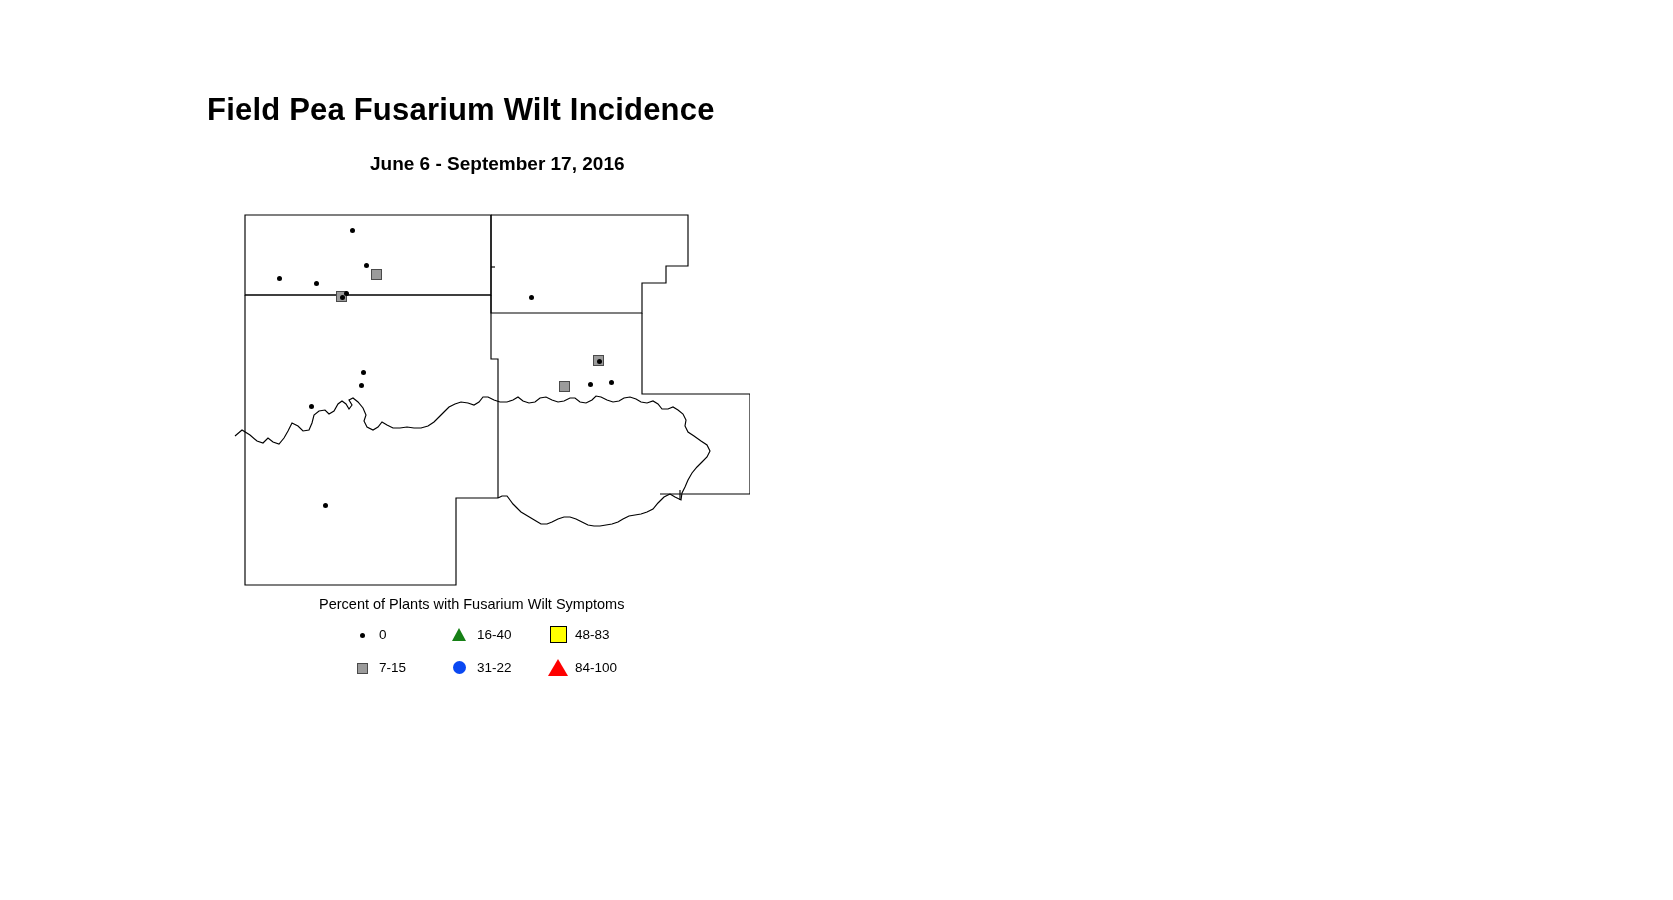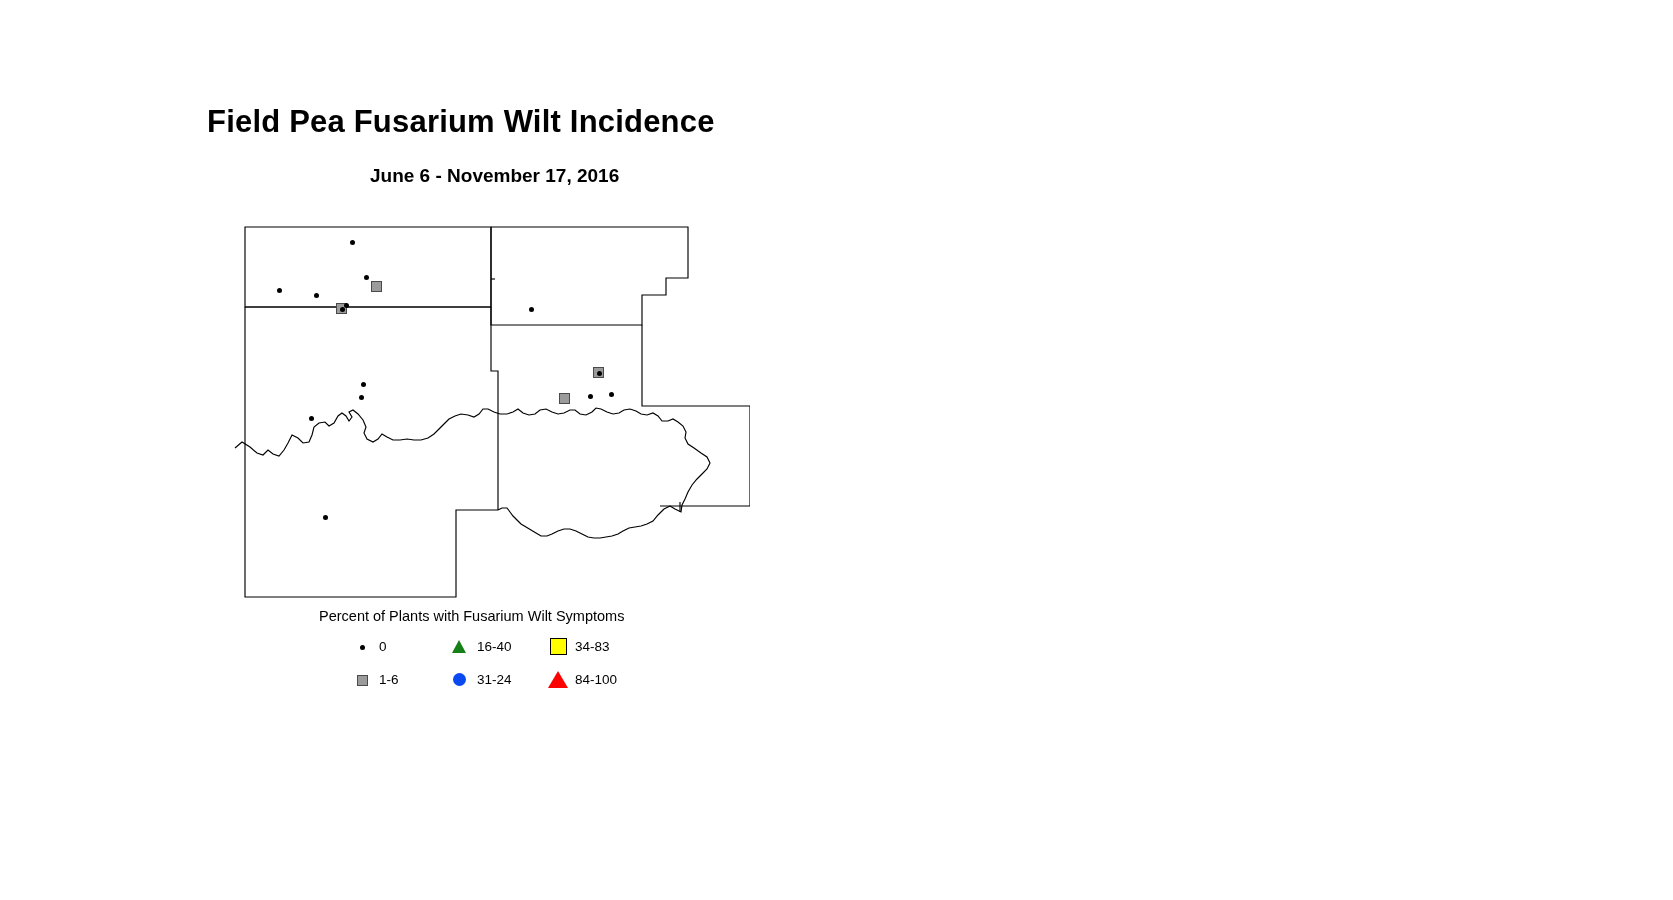--- a/index.html
+++ b/index.html
@@ -12,21 +12,21 @@
     width: 1673px;
     height: 900px;
     font-family: "Liberation Sans", sans-serif;
     color: #000000;
     overflow: hidden;
     position: relative;
   }
   #figure {
     position: absolute;
     left: 0;
-    top: 16px;
+    top: 4px;
     width: 1673px;
     height: 752px;
   }
   .title {
     position: absolute;
     left: 207px;
     top: 88px;
     font-size: 31px;
     font-weight: bold;
     letter-spacing: 0.2px;
@@ -177,21 +177,21 @@
     margin-top: -5.8px;
     box-sizing: content-box;
   }
 </style>
 </head>
 <body>
 
 <div id="figure">
 
   <div class="title">Field Pea Fusarium Wilt Incidence</div>
-  <div class="subtitle">June 6 - November 17, 2016</div>
+  <div class="subtitle">June 6 - September 17, 2016</div>
 
   <div id="map-area">
     <svg id="map-svg" width="520" height="390" viewBox="0 0 520 390">
       <g fill="none" stroke="#000000" stroke-width="1.15" stroke-linejoin="miter" stroke-linecap="butt">
 
         <path d="M 15 11 L 261 11 L 261 91 L 15 91 Z"></path>
 
         <path d="M 261 11 L 458 11 L 458 62 L 436 62 L 436 79 L 412 79 L 412 109 L 261 109 L 261 11"></path>
 
         <path d="M 15 91 L 15 381 L 226 381 L 226 294 L 268 294"></path>
@@ -247,35 +247,35 @@
       <div class="legend-cell c1">
         <span class="legend-swatch">
             <span class="sw-gtri"></span>
           </span>
         <span class="legend-label">16-40</span>
       </div>
       <div class="legend-cell c2">
         <span class="legend-swatch">
             <span class="sw-ysq"></span>
           </span>
-        <span class="legend-label">34-83</span>
+        <span class="legend-label">48-83</span>
       </div>
     </div>
     <div class="legend-row r1">
       <div class="legend-cell c0">
         <span class="legend-swatch">
             <span class="sw-gsq"></span>
           </span>
-        <span class="legend-label">1-6</span>
+        <span class="legend-label">7-15</span>
       </div>
       <div class="legend-cell c1">
         <span class="legend-swatch">
             <span class="sw-bcir"></span>
           </span>
-        <span class="legend-label">31-24</span>
+        <span class="legend-label">31-22</span>
       </div>
       <div class="legend-cell c2">
         <span class="legend-swatch">
             <span class="sw-rtri"></span>
           </span>
         <span class="legend-label">84-100</span>
       </div>
     </div>
   </div>
 

